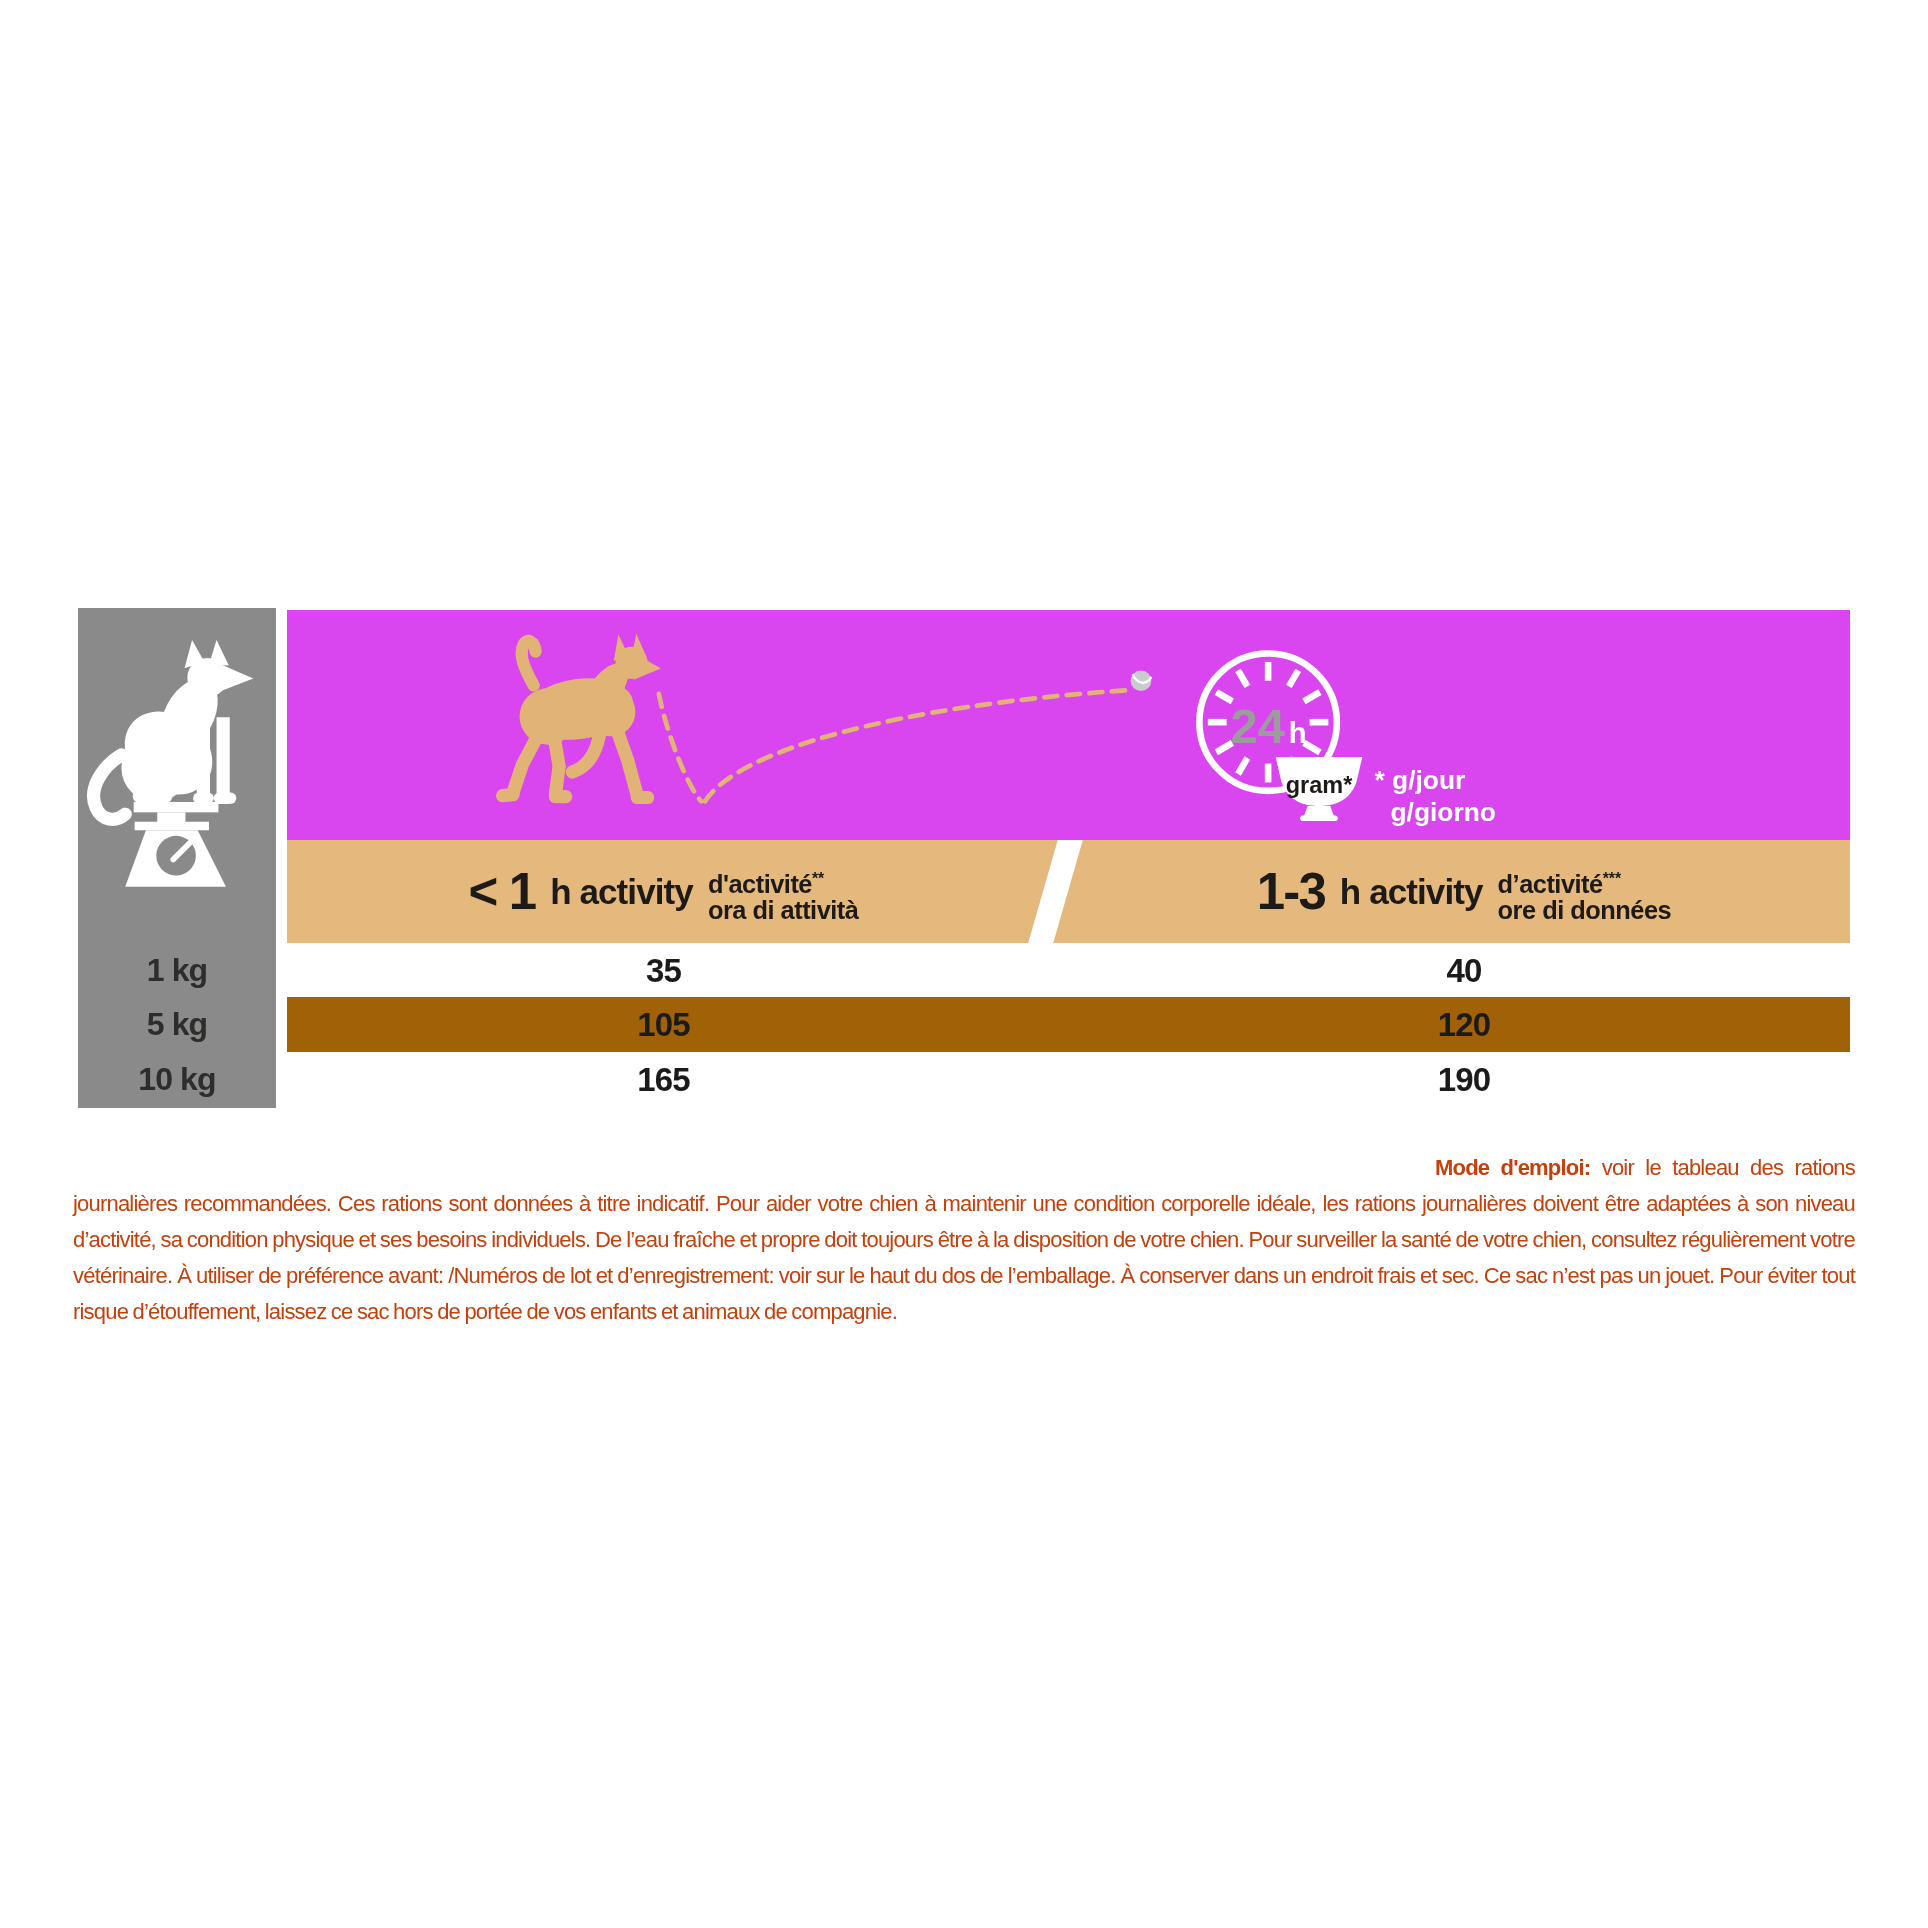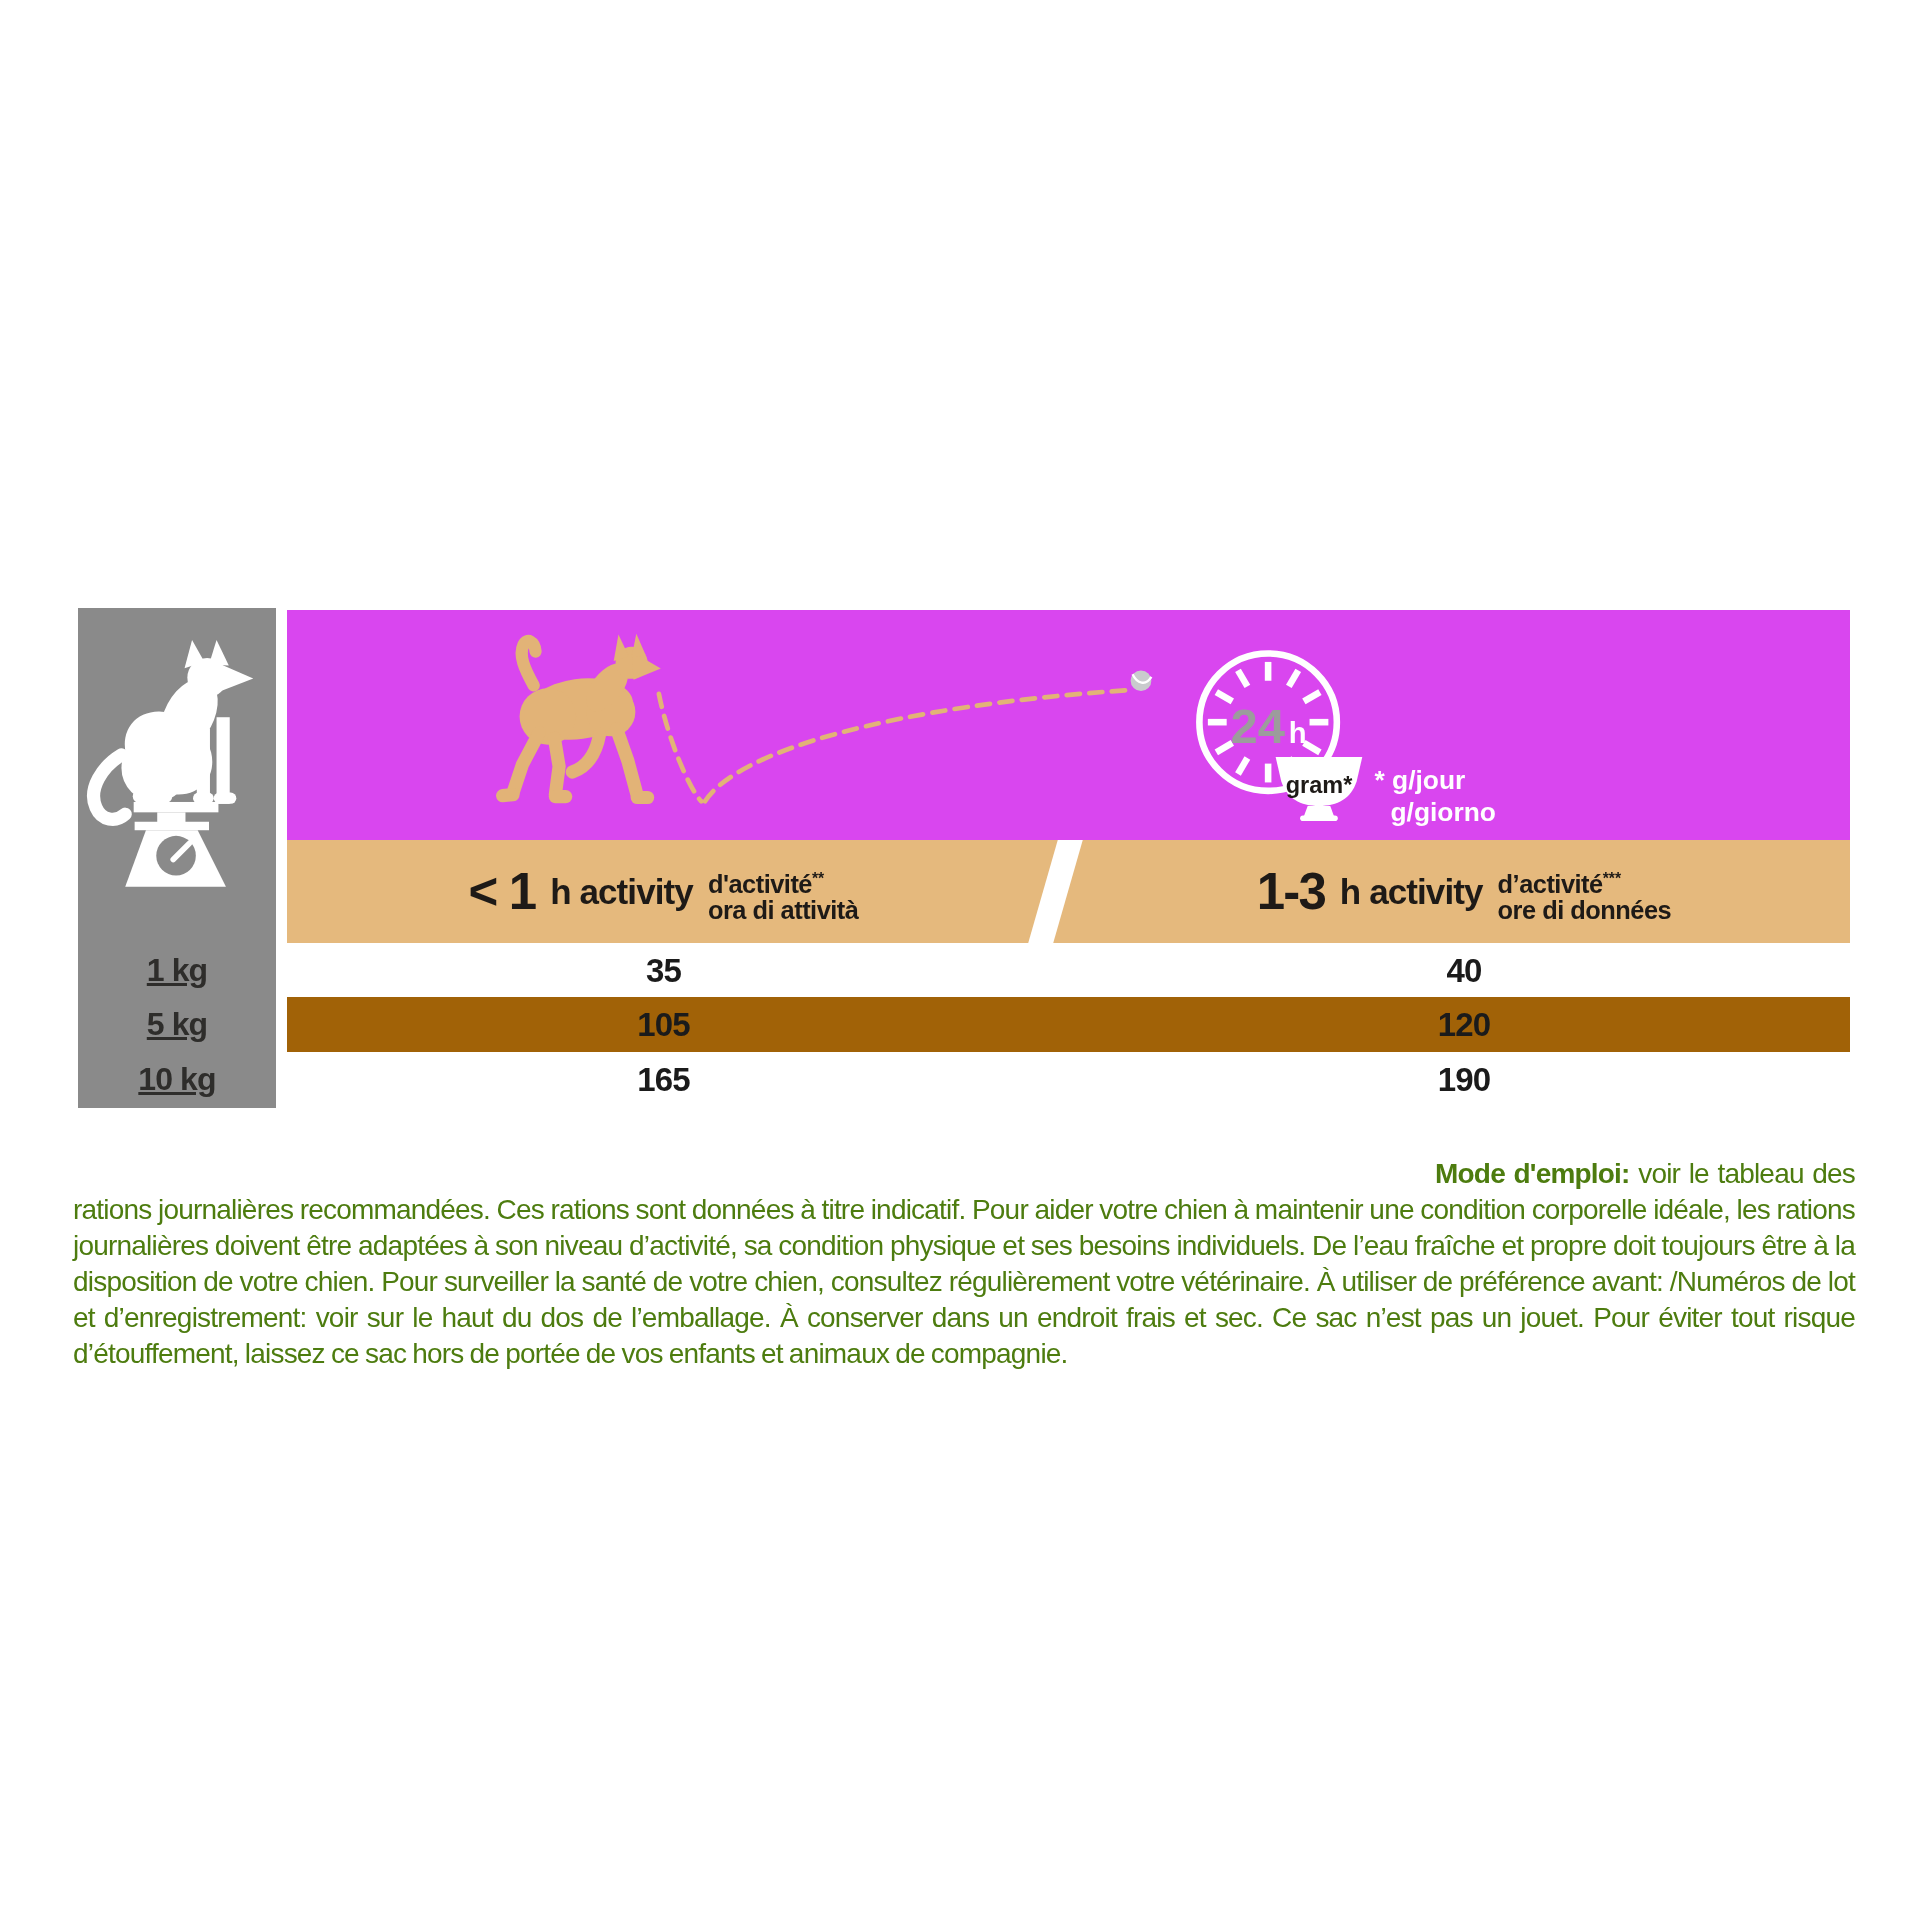--- a/index.html
+++ b/index.html
@@ -1,21 +1,21 @@
 <!DOCTYPE html>
 <html style="font-size:15px"><head>
 <meta charset="utf-8">
 <style>
   html,body{margin:0;padding:0;background:#ffffff;}
   #stage{position:relative;width:1928px;height:1928px;background:#ffffff;overflow:hidden;
          font-family:"Liberation Sans",sans-serif;}
   
   .sidebar{position:absolute;left:78px;top:608px;width:198px;height:500px;background:#8A8A8A;}
   .weight-label{position:absolute;left:78px;width:198px;height:55px;line-height:55px;
-                text-align:center;font-weight:700;font-size:32px;color:#2E2D2B;letter-spacing:-0.9px;text-decoration:underline;}
+                text-align:center;font-weight:700;font-size:32px;color:#2E2D2B;letter-spacing:-0.9px;}
   
   .banner{position:absolute;left:287px;top:610px;width:1563px;height:230px;background:#d946ef;}
   .banner svg{display:block;width:1563px;height:230px;}
   .banner text{font-family:"Liberation Sans",sans-serif;font-weight:700;}
   
   .colhead{position:absolute;left:287px;top:840px;width:1563px;height:103px;background:#E5B97D;}
   .head-group{position:absolute;top:0;height:103px;display:flex;align-items:center;
               justify-content:center;gap:15px;color:#1E1A17;}
   .head-left{left:0;width:753px;}
   .head-right{left:791px;width:772px;}
@@ -27,22 +27,22 @@
          transform:skewX(-16deg);}
   
   .row{position:absolute;left:287px;width:1563px;height:55px;}
   .row.alt{background:#a16207;}
   .cellv{position:absolute;top:0;height:55px;line-height:55px;text-align:center;
          font-weight:700;font-size:33px;color:#1B1B1B;letter-spacing:-0.9px;}
   .cell-left{left:0;width:753px;}
   .cell-right{left:791px;width:772px;}
   
   .footnote{position:absolute;left:73px;top:1128px;width:1782px;
-            font-size:28px;line-height:36px;letter-spacing:-0.8px;word-spacing:-0.9px;
-            color:#4d7c0f;text-align:justify;text-indent:1362px;font-weight:400;}
+            font-size:22px;line-height:36px;letter-spacing:-0.8px;word-spacing:-0.9px;
+            color:#c2410c;text-align:justify;text-indent:1362px;font-weight:400;}
   .footnote b{font-weight:700;}
 </style>
 </head>
 <body>
 
 <div id="stage">
 
   <div class="sidebar">
     <svg viewBox="0 0 210 531" width="198" height="500">
       <g fill="#ffffff">

